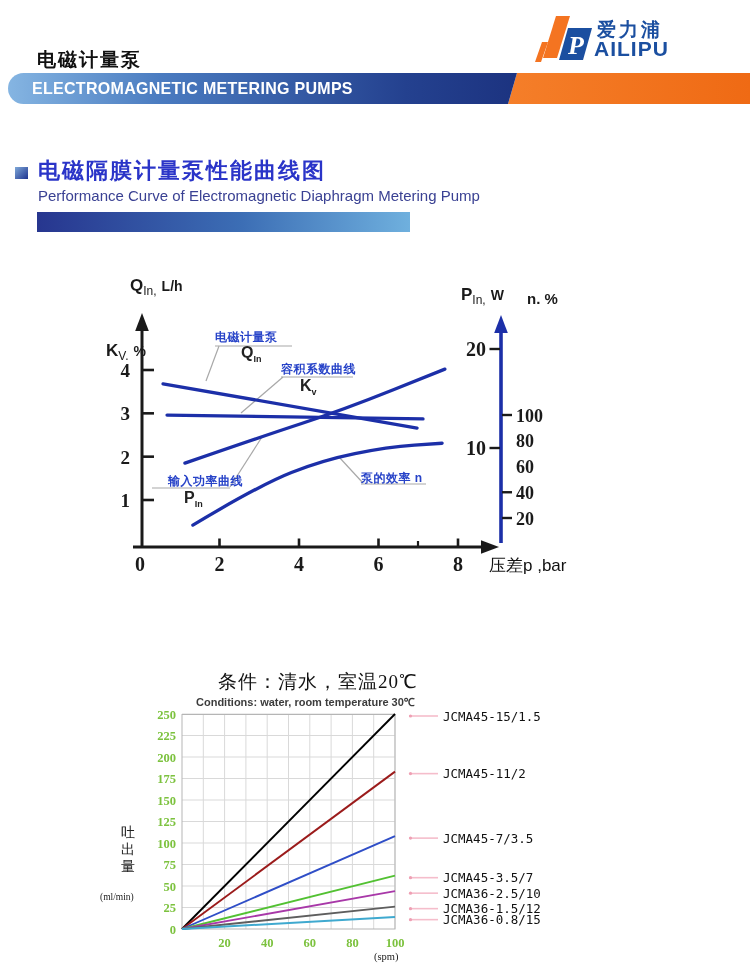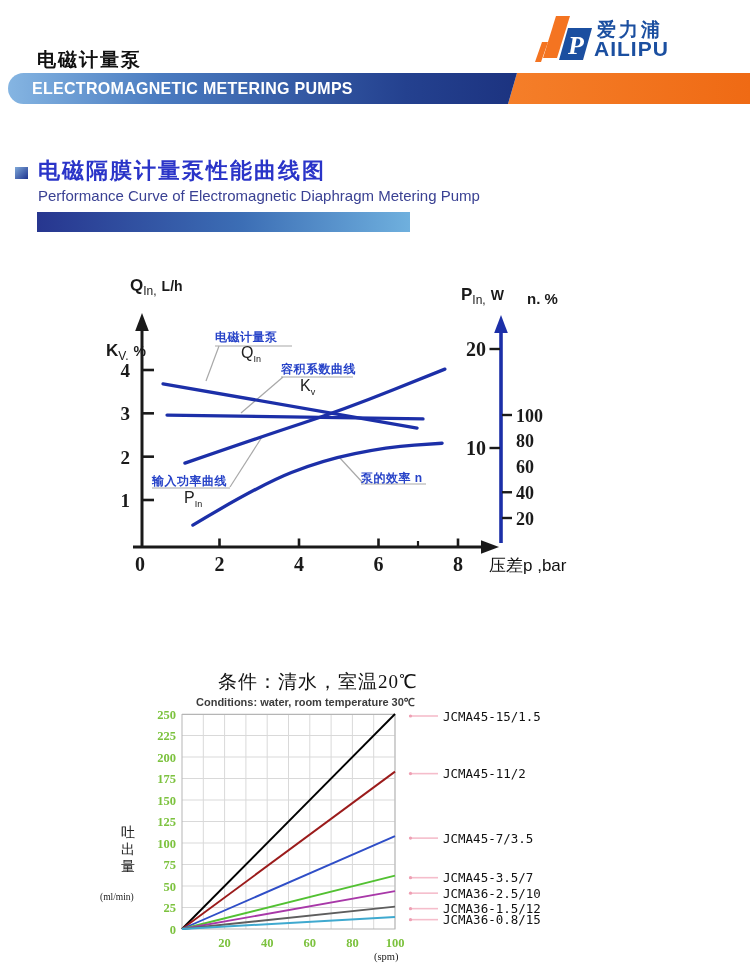--- a/index.html
+++ b/index.html
@@ -30,21 +30,21 @@
   .sec-bar{left:37px;top:212px;width:373px;height:20px;
       background:linear-gradient(90deg,#27368F 0%,#3C6EB5 55%,#6FB0DE 100%)}
 
   
   .axis-title{color:#1a1a1a;white-space:nowrap}
   .axis-title .sym{font-size:17px;font-weight:600}
   .axis-title sub{font-size:12px;font-weight:400}
   .axis-title .unit{font-size:14px;font-weight:600;margin-left:5px}
   .xunit{font-size:17px;color:#111;white-space:nowrap}
   .clabel{font-size:12px;font-weight:bold;color:#2743C8;white-space:nowrap;letter-spacing:.5px}
-  .csym{color:#222;font-weight:400;font-size:16px;white-space:nowrap}
+  .csym{color:#222;font-weight:700;font-size:16px;white-space:nowrap}
   .csym sub{font-size:9px}
 
   
   .c2-title{font-family:"Liberation Serif",serif;font-size:19px;color:#111;letter-spacing:1px;white-space:nowrap}
   .c2-sub{font-size:11px;font-weight:bold;color:#3c3c3c;white-space:nowrap}
   .c2-ylab{width:18px;font-family:"Liberation Serif",serif;font-size:14px;line-height:17px;
       color:#222;text-align:left}
   .c2-unit{font-family:"Liberation Serif",serif;font-size:9.5px;color:#222;white-space:nowrap}
 
   
@@ -216,21 +216,21 @@
   <div class="abs xunit" style="left:489px;top:554px">压差p ,bar</div>
 
   <div class="abs clabel" style="left:215px;top:329px">电磁计量泵</div>
   <div class="abs csym" style="left:241px;top:344px">
     <span>Q</span><sub>In</sub>
   </div>
   <div class="abs clabel" style="left:281px;top:361px">容积系数曲线</div>
   <div class="abs csym" style="left:300px;top:377px">
     <span>K</span><sub>v</sub>
   </div>
-  <div class="abs clabel" style="left:152px;top:473px">输入功率曲线</div>
+  <div class="abs clabel" style="left:168px;top:473px">输入功率曲线</div>
   <div class="abs csym" style="left:184px;top:489px">
     <span>P</span><sub>In</sub>
   </div>
   <div class="abs clabel" style="left:361px;top:470px">泵的效率 n</div>
 
   <div class="abs c2-title" style="left:218px;top:669px">条件：清水，室温20℃</div>
   <div class="abs c2-sub" style="left:196px;top:694px">Conditions: water, room temperature 30℃</div>
   <div class="abs c2-ylab" style="left:121px;top:824px">吐出量</div>
   <div class="abs c2-unit" style="left:100px;top:892px">(ml/min)</div>
   <div class="abs c2-unit" style="left:374px;top:951px;font-size:10.5px">(spm)</div>

